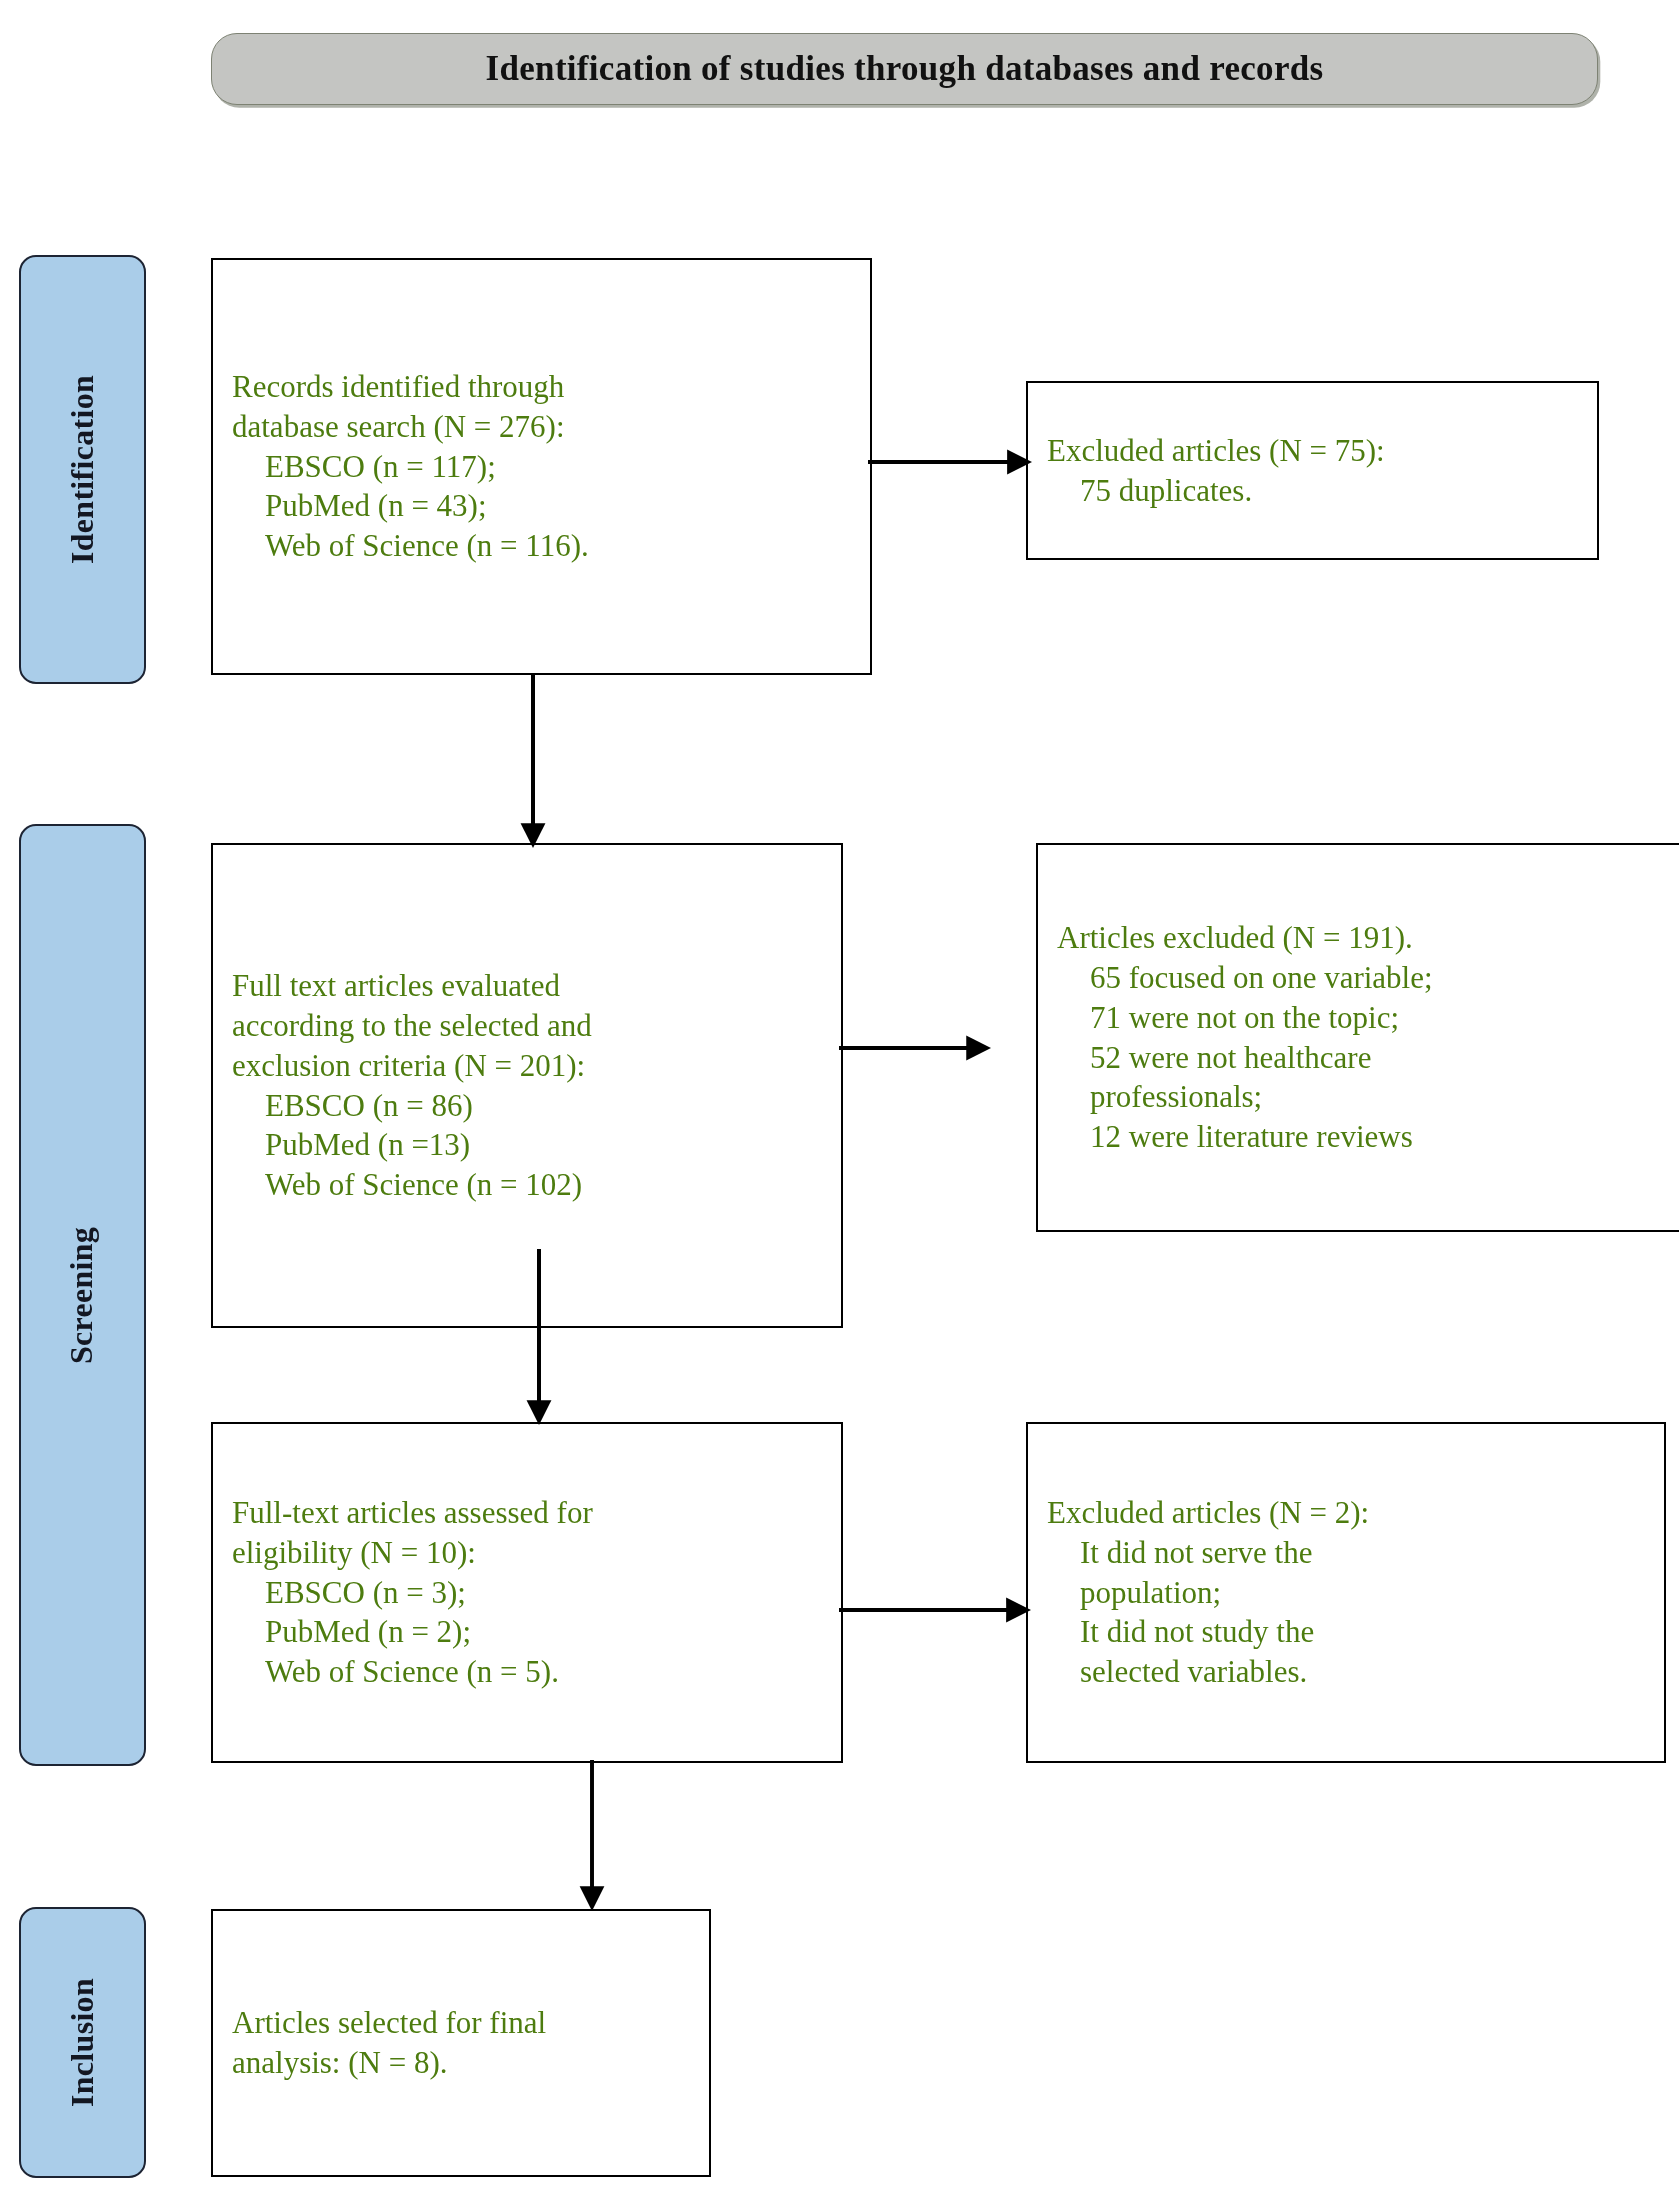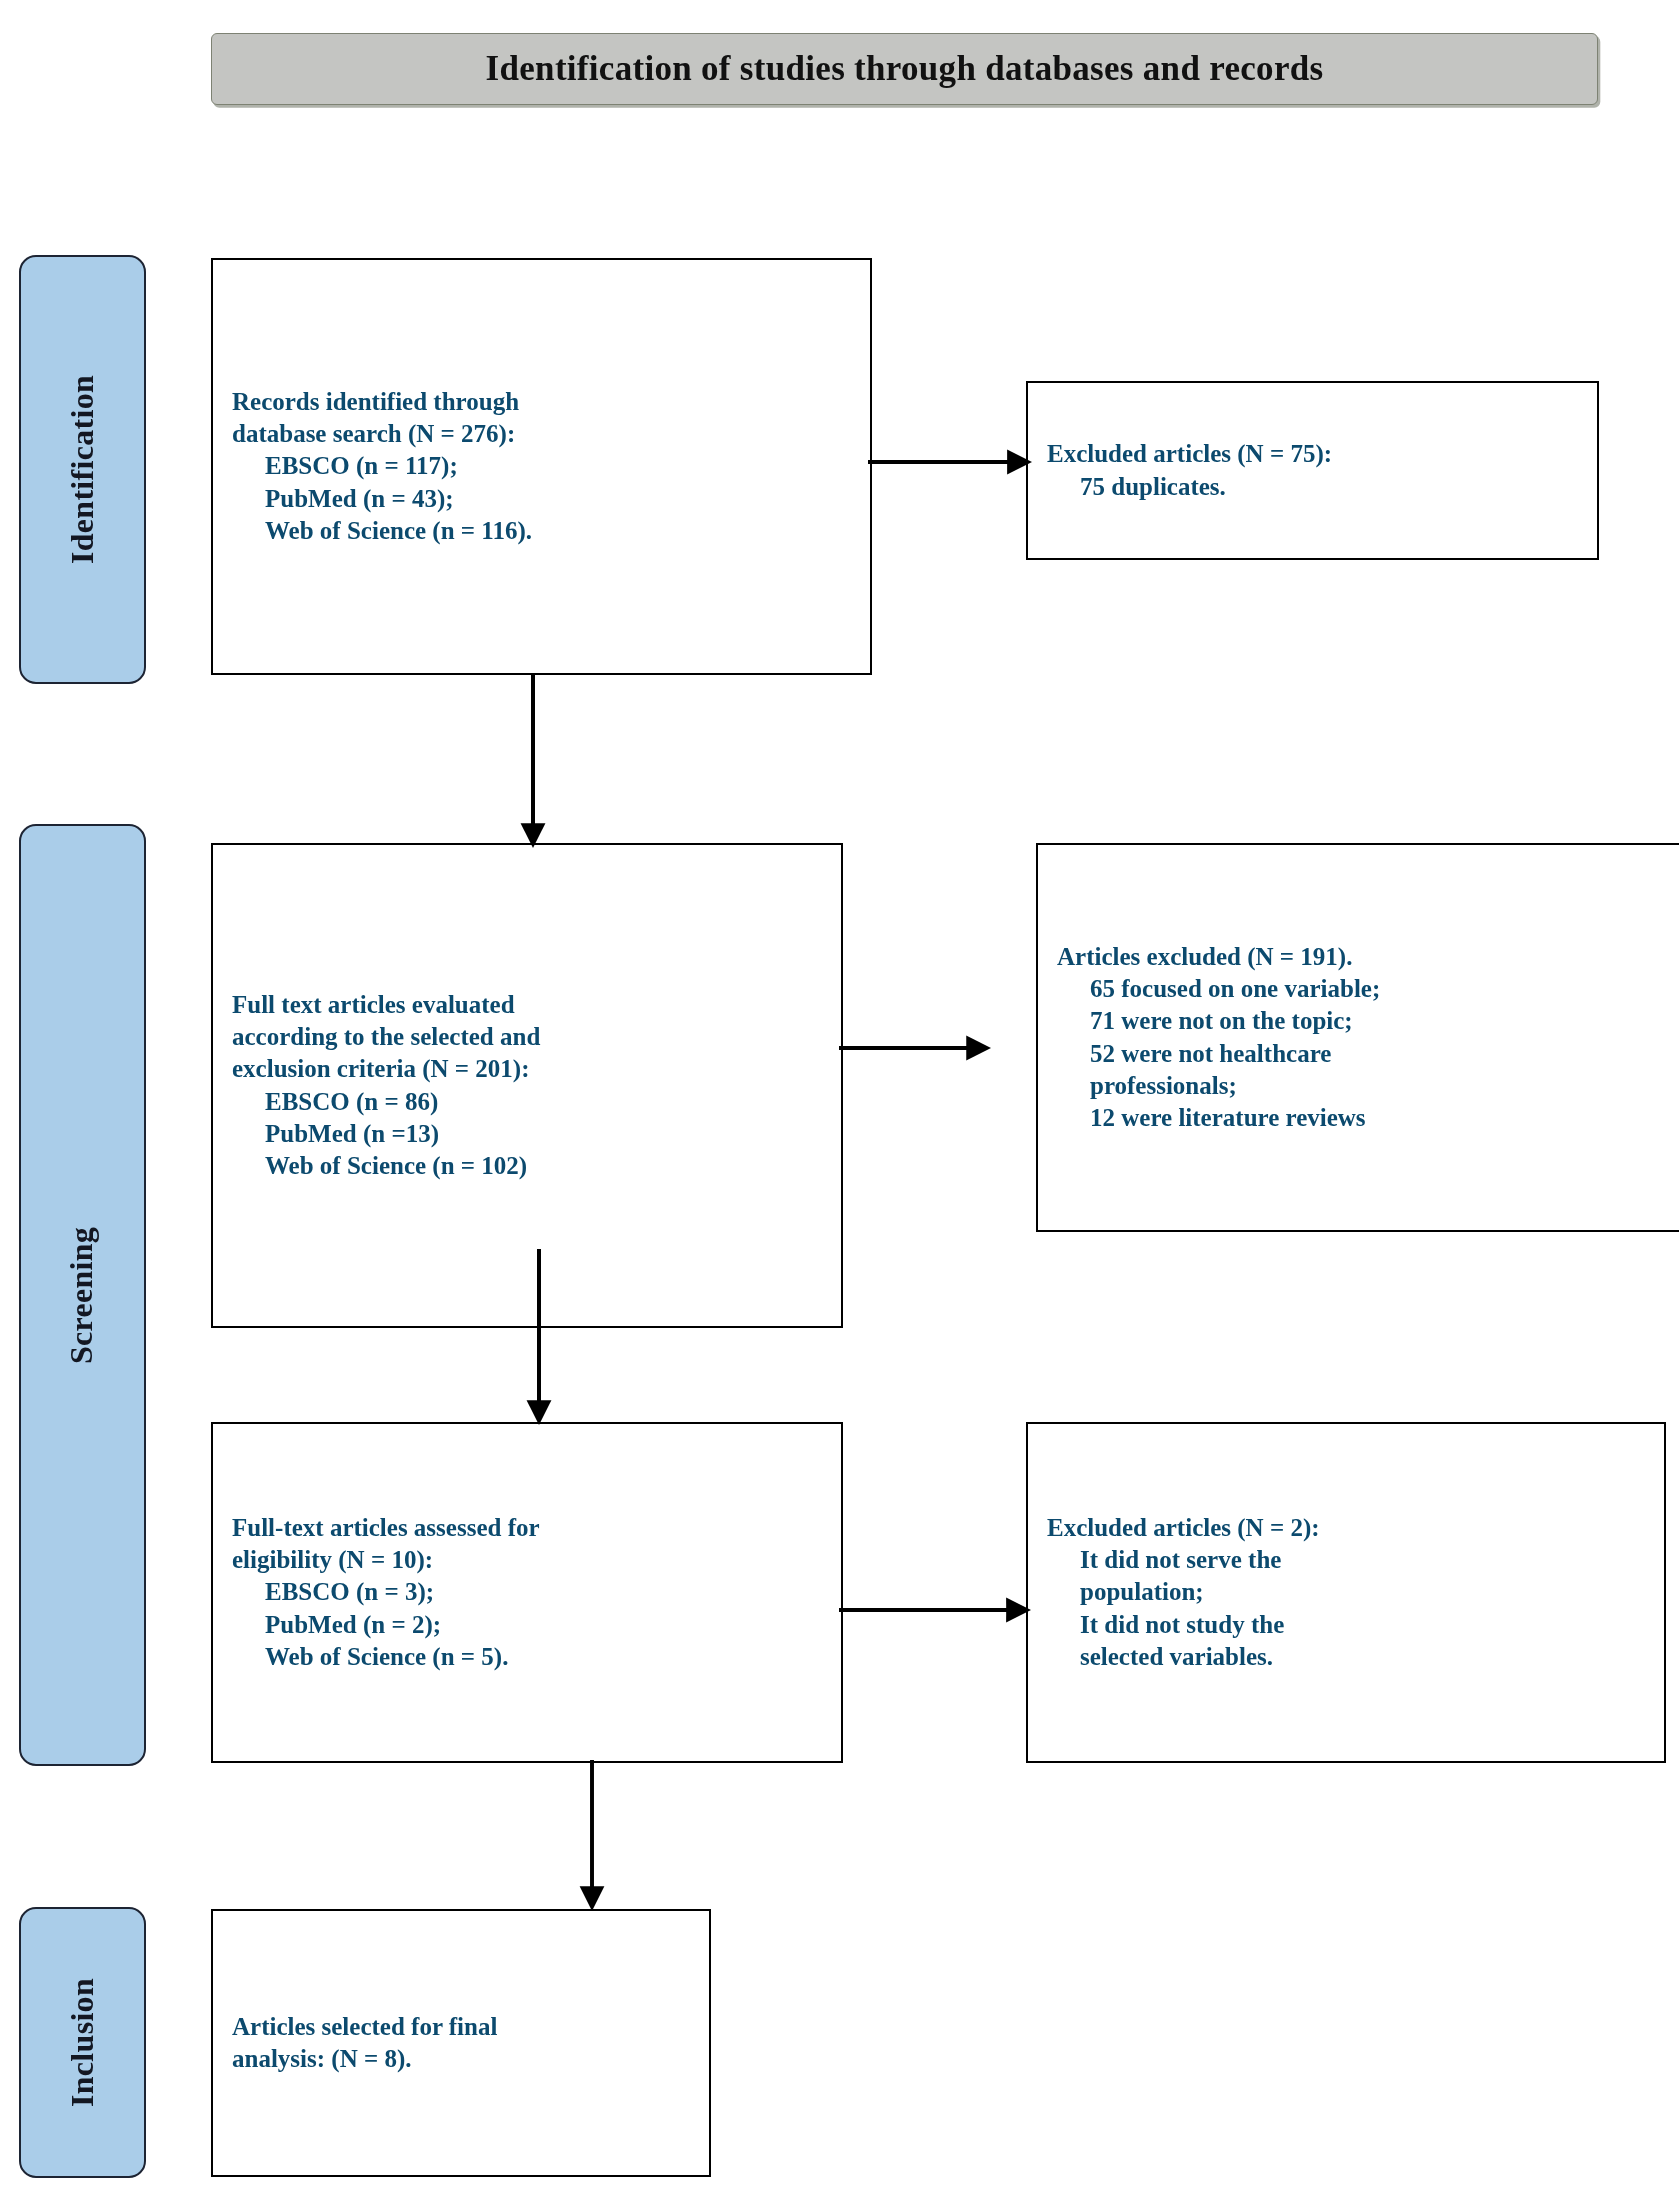--- a/index.html
+++ b/index.html
@@ -21,21 +21,21 @@
 
   
   .title-banner {
     position: absolute;
     left: 211px;
     top: 33px;
     width: 1387px;
     height: 72px;
     background: #c4c5c2;
     border: 1.7px solid #7d8273;
-    border-radius: 6px;
+    border-radius: 26px;
     box-shadow: 2.3px 2.8px 0 rgba(110,114,100,0.55);
     display: flex;
     align-items: center;
     justify-content: center;
     box-sizing: border-box;
   }
   .title-banner .title-text {
     font-size: 35px;
     font-weight: bold;
     color: #111111;
@@ -74,25 +74,24 @@
     border: 2.8px solid #000000;
     box-sizing: border-box;
     display: flex;
     flex-direction: column;
     justify-content: center;
   }
   .flowbox .lines {
     padding: 0 19px;
   }
   .flowbox .line {
-    font-size: 25px;
+    font-size: 31px;
     line-height: 1.29;
-    color: #0c4a6e;
+    color: #4d7c0f;
     white-space: nowrap;
-    font-weight: bold;
   }
   .flowbox .line.indent {
     padding-left: 33px;
   }
 
   #box-identified     { left: 211px;  top: 258px;  width: 661px; height: 417px; }
   #box-excluded-dup   { left: 1026px; top: 381px;  width: 573px; height: 179px; }
   #box-fulltext-eval  { left: 211px;  top: 843px; width: 632px; height: 485px; }
   #box-articles-excl  { left: 1036px; top: 843px; width: 679px; height: 389px; }
   #box-eligibility    { left: 211px;  top: 1422px; width: 632px; height: 341px; }

